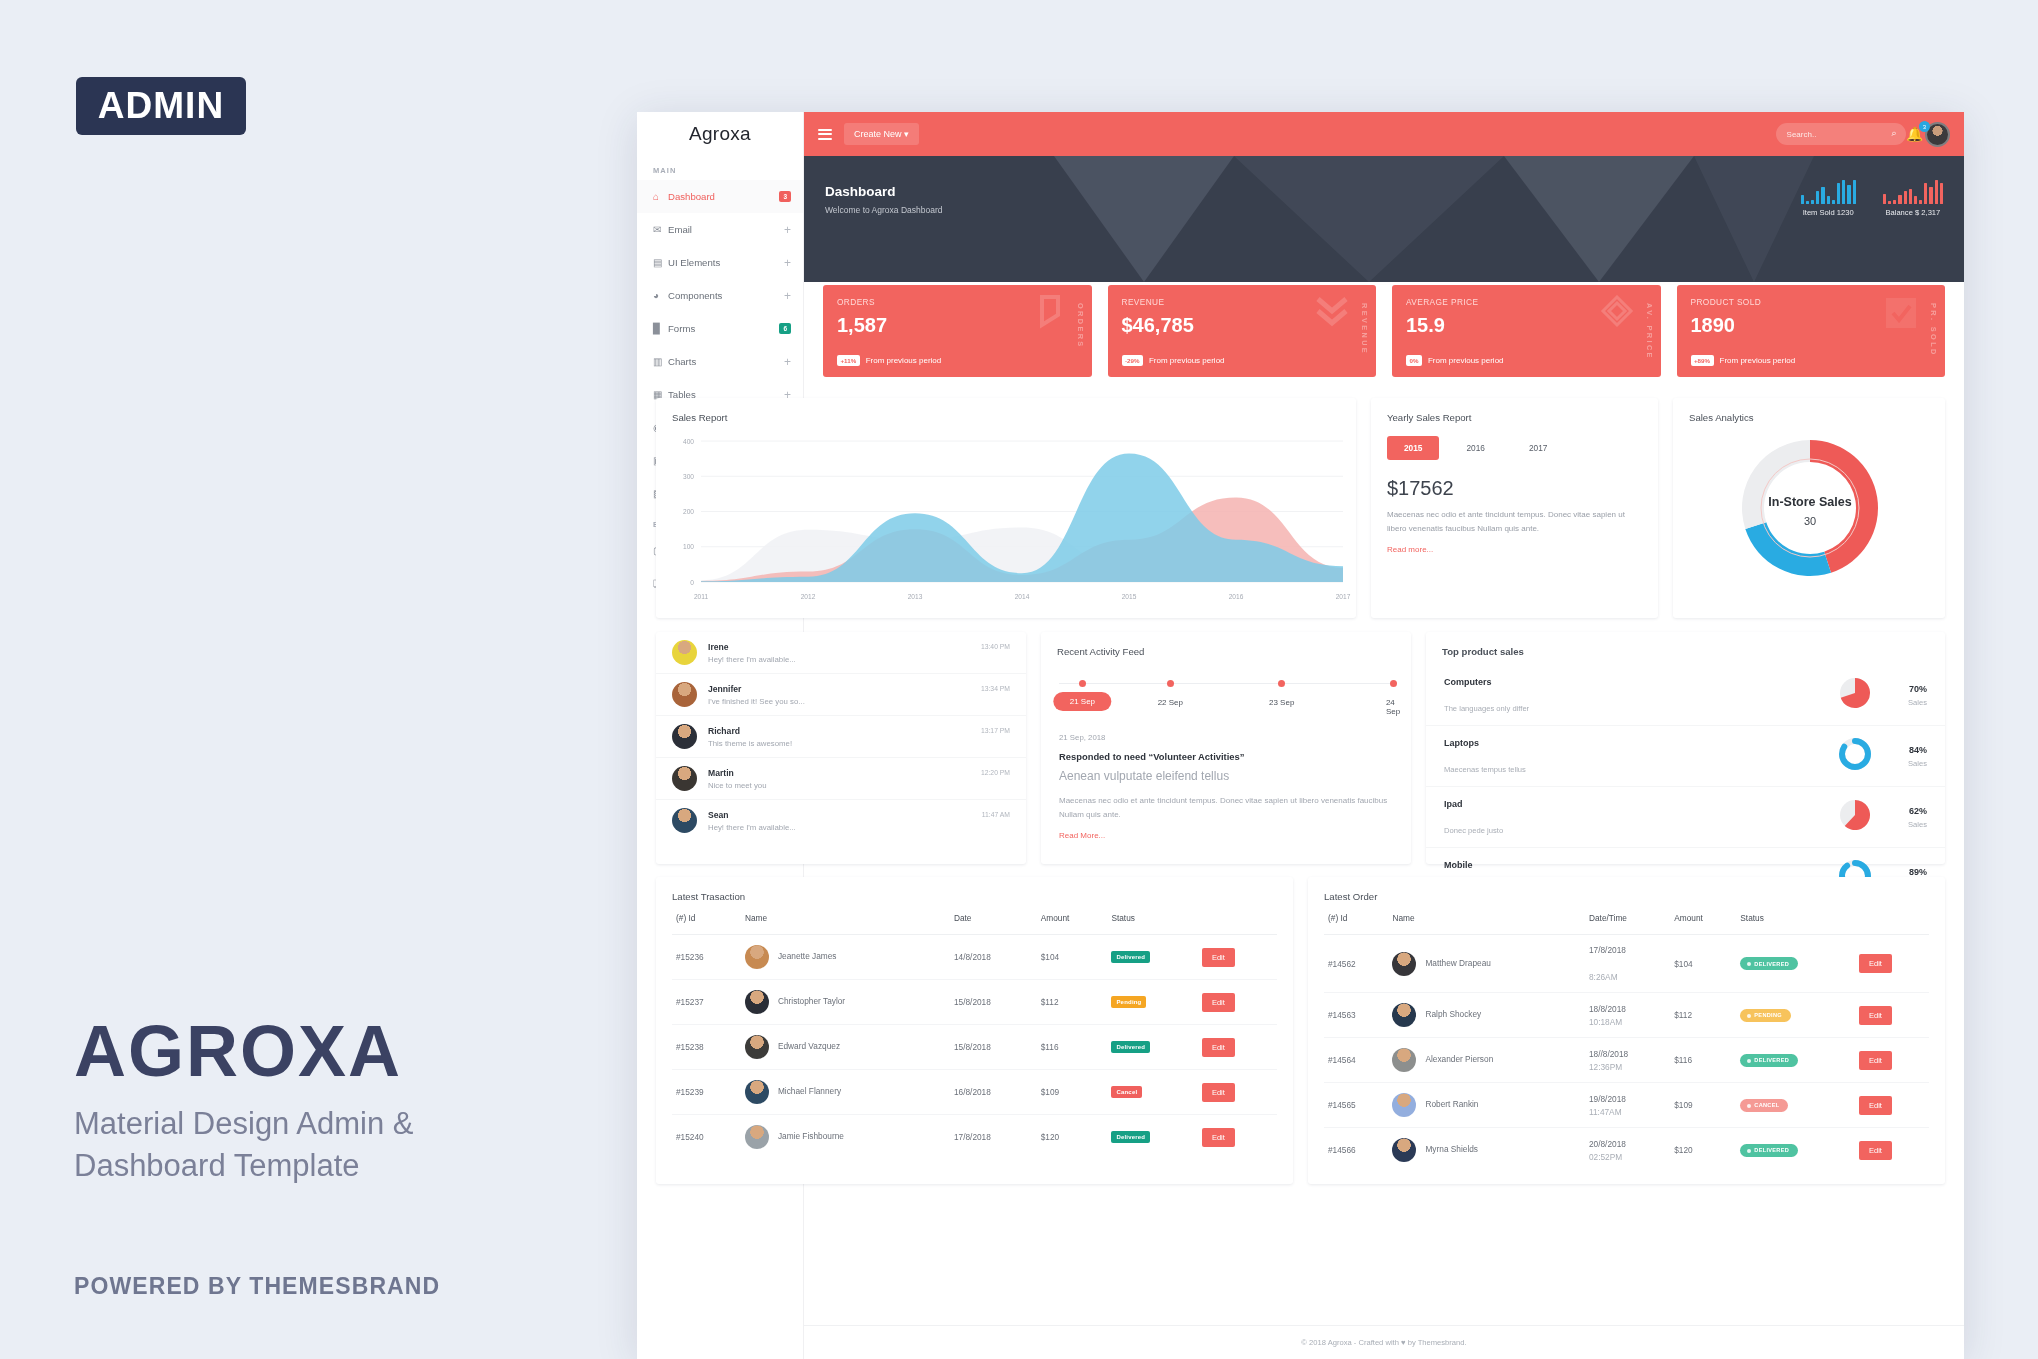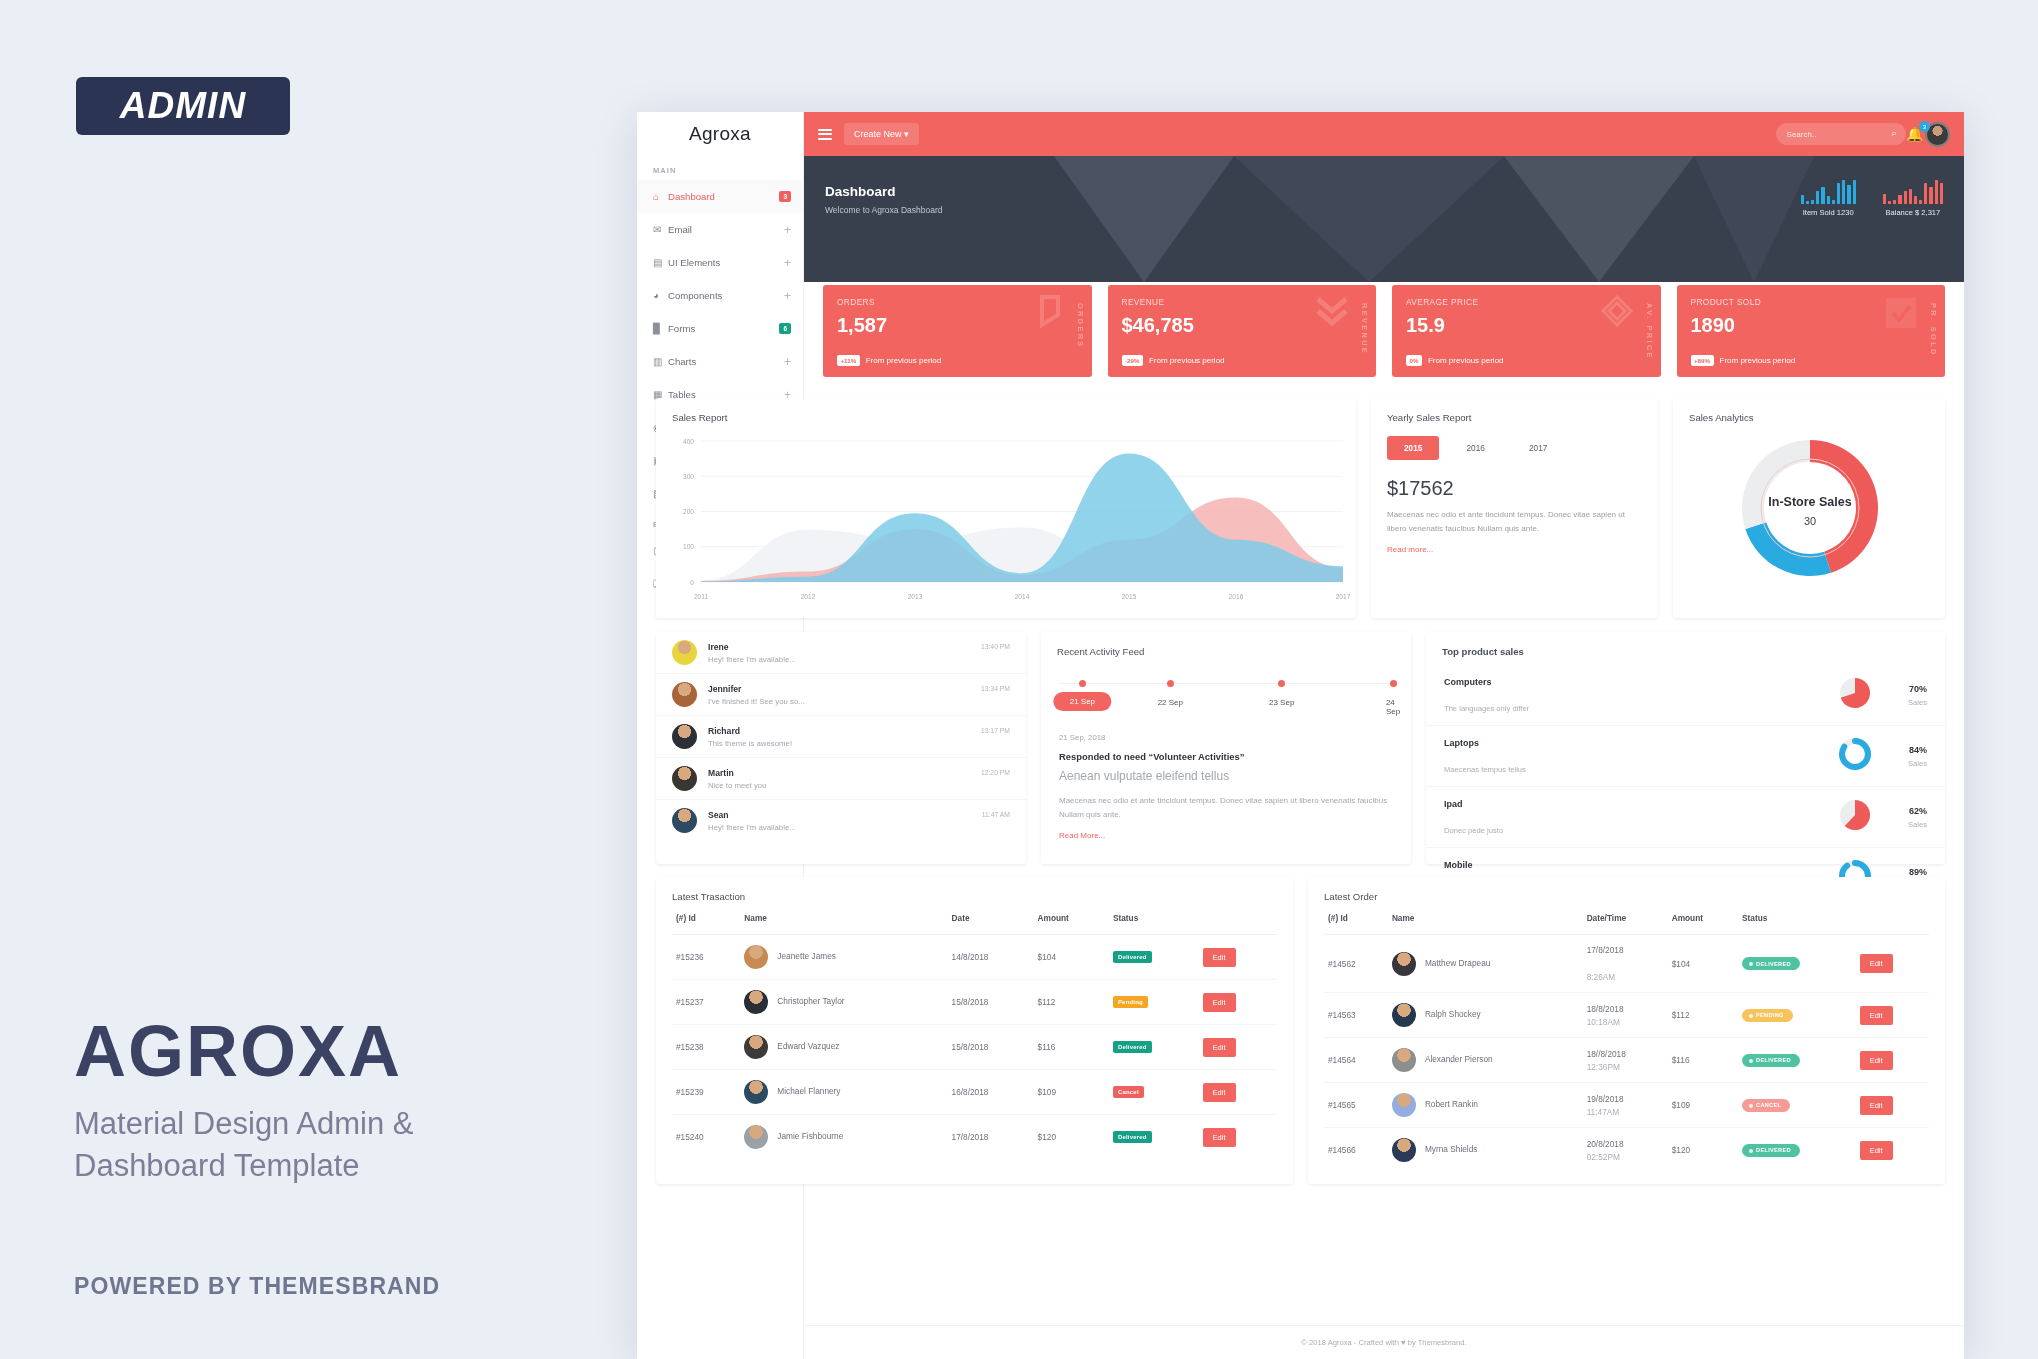--- a/index.html
+++ b/index.html
@@ -7,24 +7,24 @@
   body {
     font-family: "Liberation Sans", sans-serif;
     background: #eaeef5;
     position: relative;
   }
 
   
   .promo { position: absolute; left: 0; top: 0; width: 640px; height: 1359px; }
   .admin-badge {
     position: absolute; left: 76px; top: 77px;
-    width: 214px; height: 58px;
+    width: 170px; height: 58px;
     background: #2b3553; border-radius: 6px;
     color: #fff; font-size: 37px; font-weight: bold; letter-spacing: 1px;
-    display: flex; align-items: center; justify-content: center; font-style: italic;
+    display: flex; align-items: center; justify-content: center;
   }
   .promo-title {
     position: absolute; left: 74px; top: 1010px;
     font-size: 72px; font-weight: bold; letter-spacing: 2px; color: #3b4263;
   }
   .promo-sub {
     position: absolute; left: 74px; top: 1103px;
     font-size: 31px; color: #7b8098; line-height: 1.35; width: 440px;
   }
   .promo-powered {
@@ -142,21 +142,21 @@
   .tp .l { flex:1 }
   .tp .n { font-size:9px; color:#2f343c; font-weight:bold;}
   .tp .d { font-size:7.6px; color:#a9aeb6; margin-top:17px;}
   .tp .g { width:40px; text-align:center;}
   .tp .r { width:52px; text-align:right;}
   .tp .p { font-size:9px; color:#2f343c; font-weight:bold;}
   .tp .s { font-size:7.6px; color:#a9aeb6; margin-top:4px;}
 
   
   table { width:100%; border-collapse:collapse; }
-  th { font-size:8.3px; color:#4a5059; font-weight:bold; text-align:left; padding:11px 4px; border-bottom:1px solid #eef0f2; }
+  th { font-size:8.3px; color:#4a5059; font-weight:normal; text-align:left; padding:11px 4px; border-bottom:1px solid #eef0f2; }
   td { font-size:8.3px; color:#6b7079; padding:10px 4px; border-bottom:1px solid #f3f4f6; vertical-align:middle;}
   tr:last-child td { border-bottom:none; }
   .tav { width:24px; height:24px; border-radius:50%; display:inline-block; vertical-align:middle; margin-right:9px;}
   .chip { display:inline-block; font-size:6px; font-weight:bold; color:#fff; padding:3px 5px; border-radius:2px; letter-spacing:.2px;}
   .chip-g { background:#16a085 }
   .chip-y { background:#f5a623 }
   .chip-r { background:#f0605d }
   .pill { display:inline-block; font-size:5.6px; font-weight:bold; color:#fff; padding:3.5px 9px 3.5px 7px; border-radius:9px; letter-spacing:.3px;}
   .pill .dot { display:inline-block; width:4px; height:4px; border-radius:50%; background:#fff; margin-right:3px; vertical-align:middle; opacity:.85;}
   .pill-g { background:#4fc3a1 }

